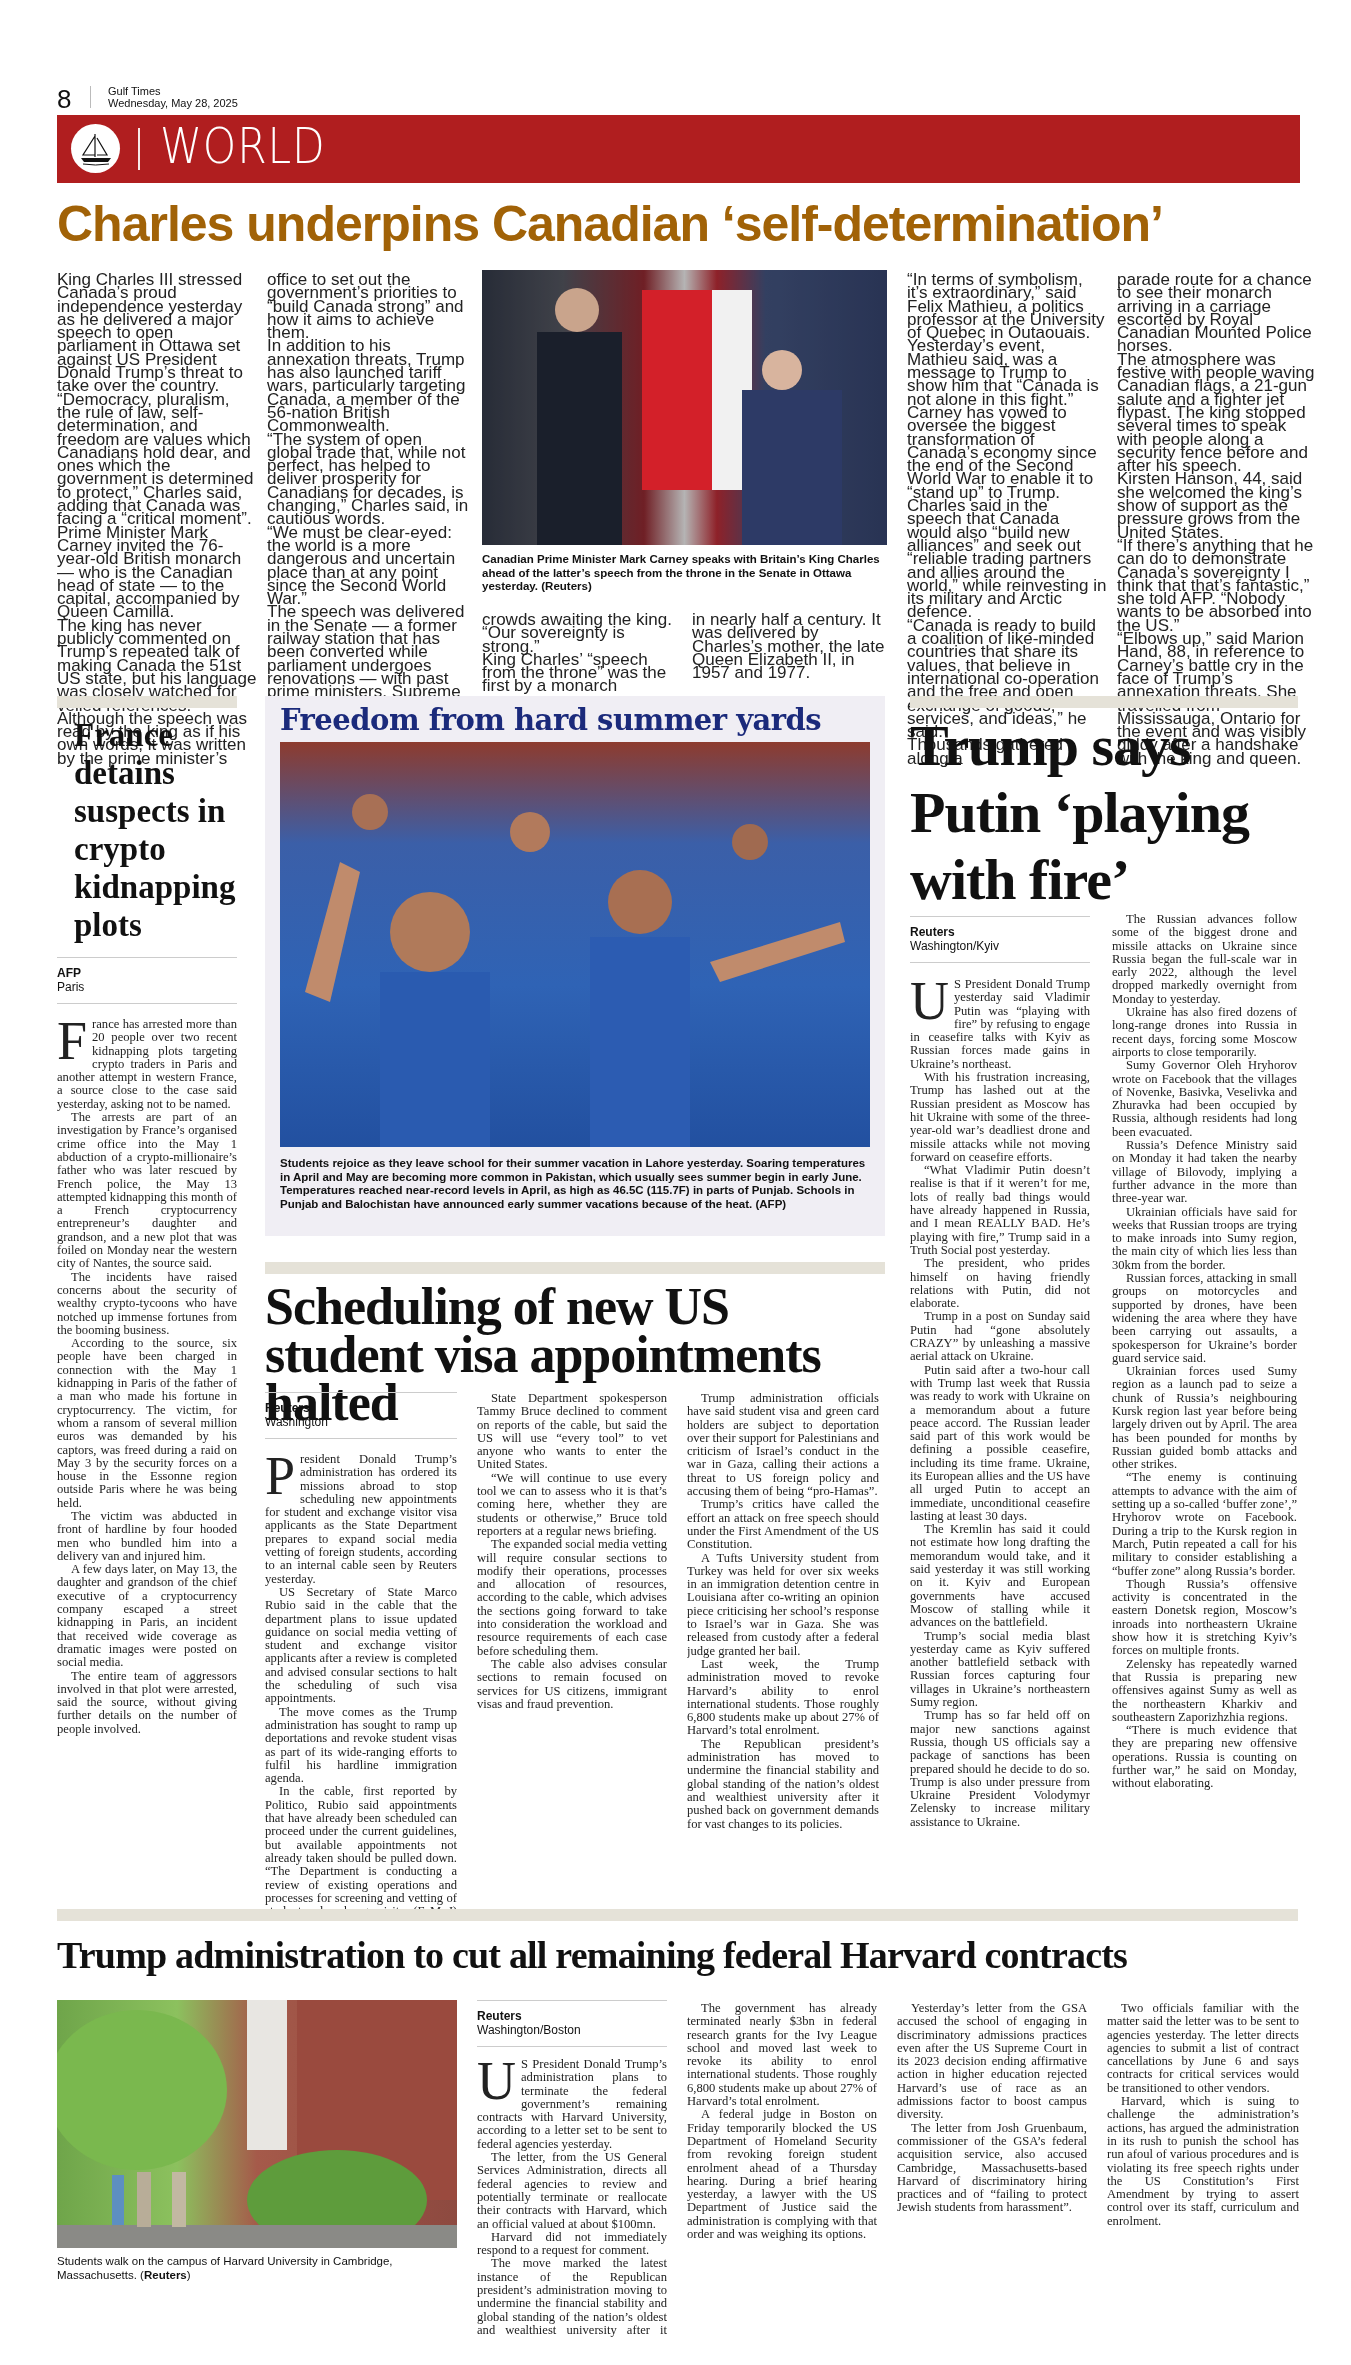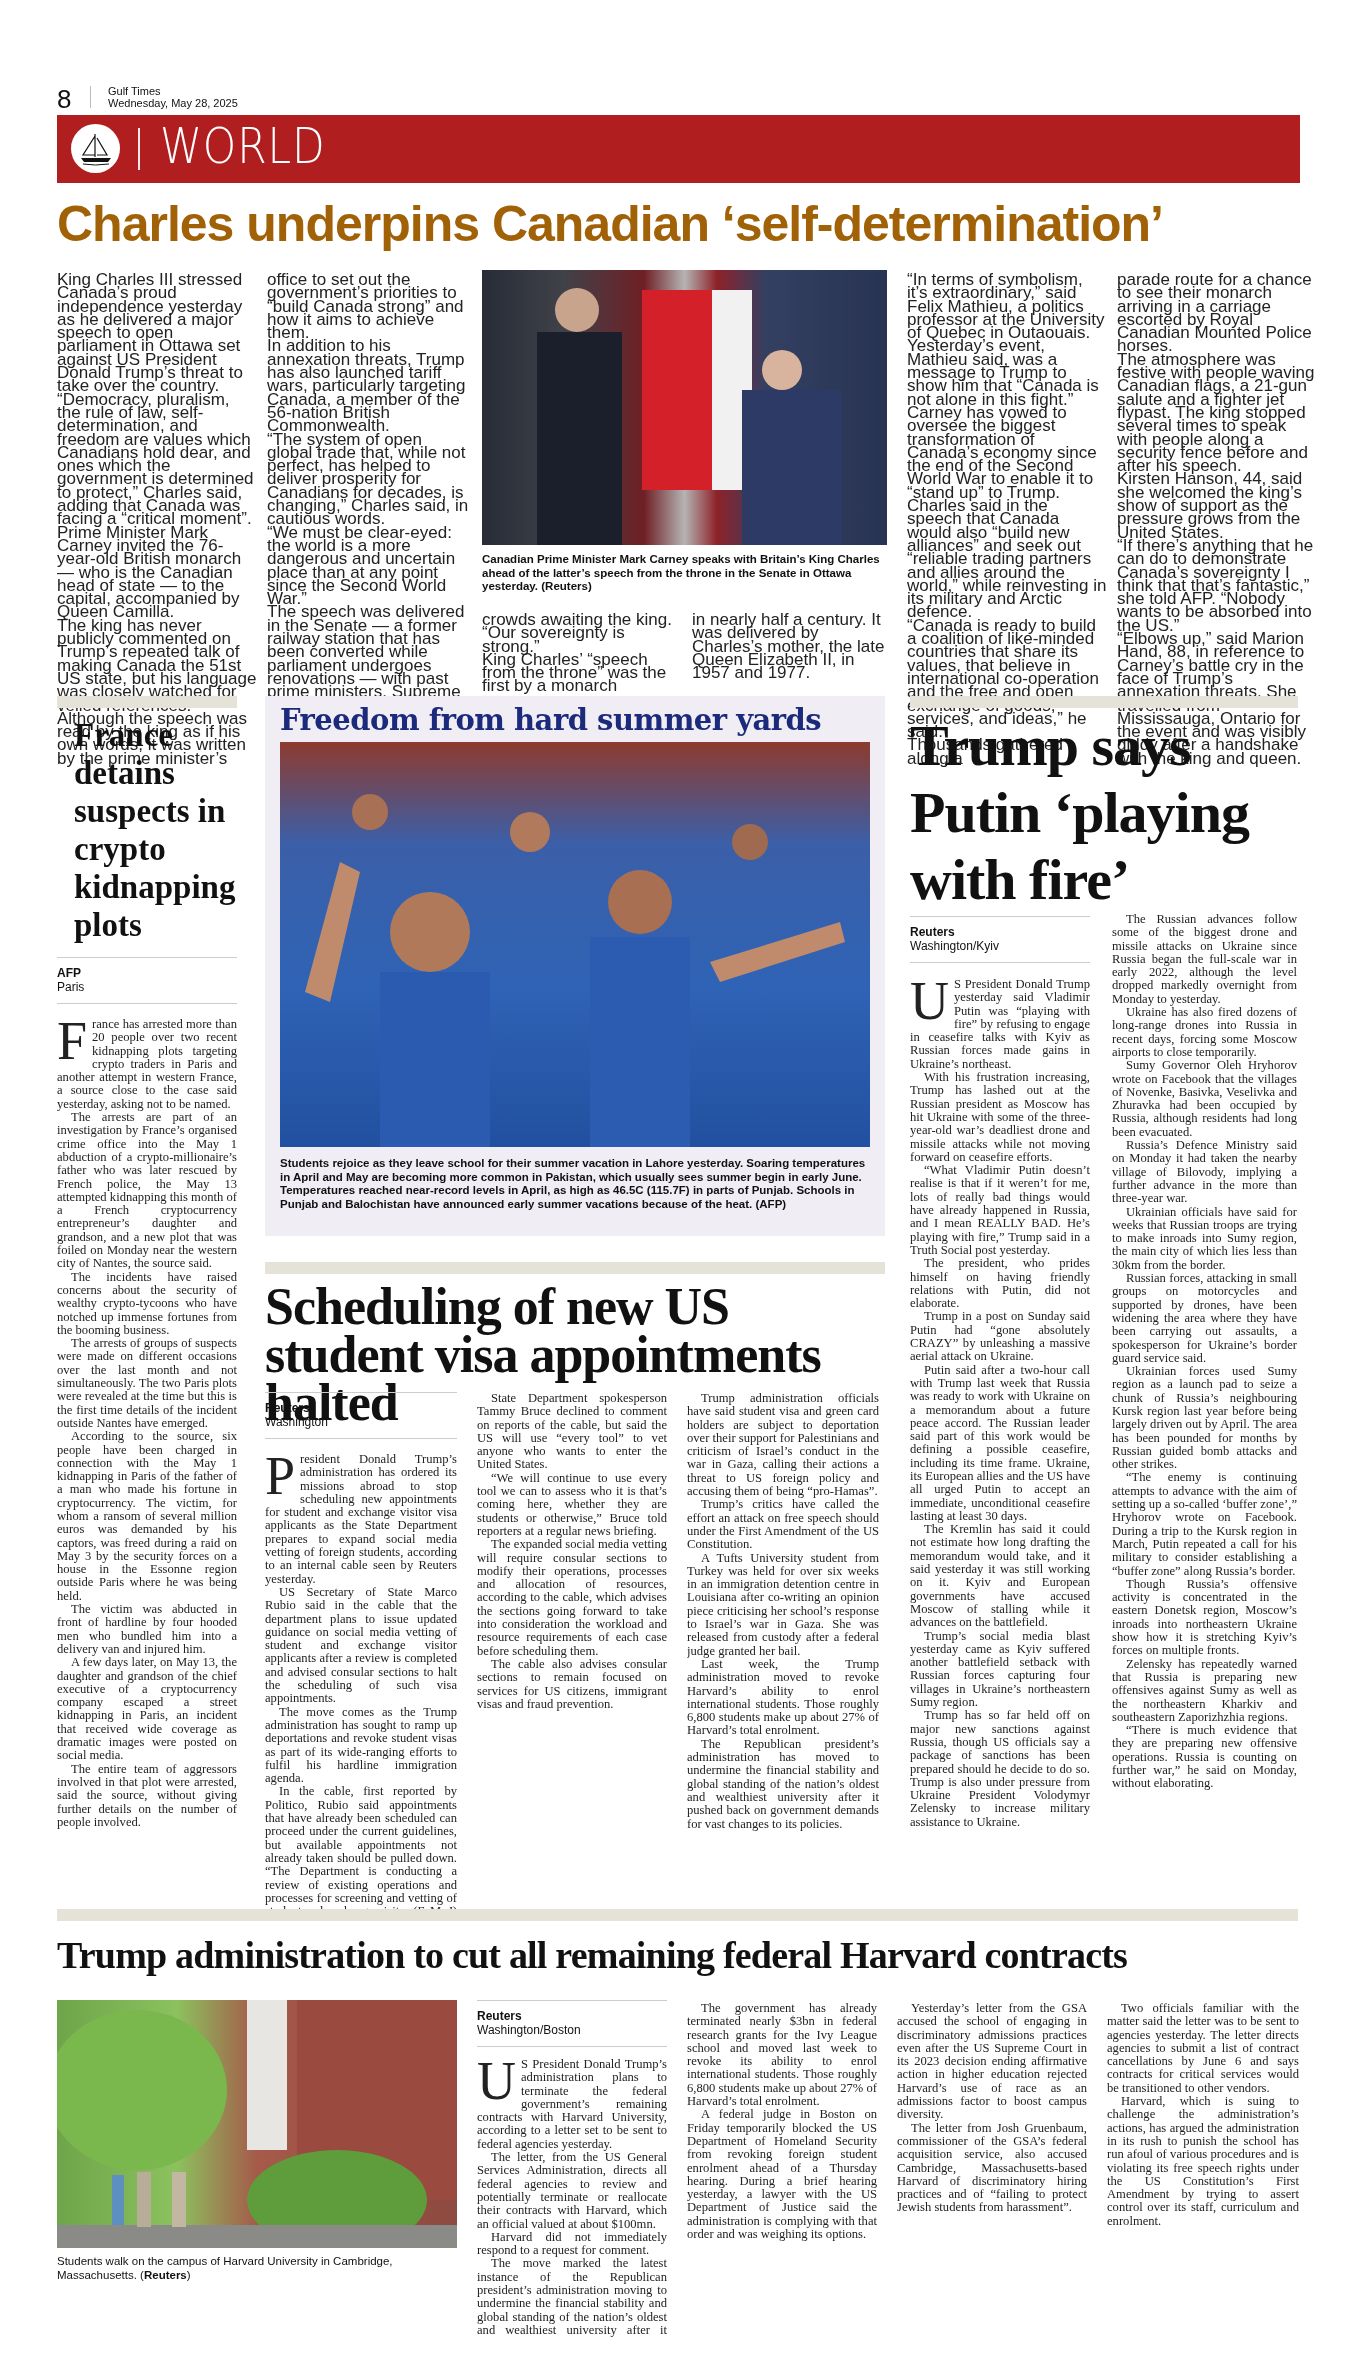--- a/index.html
+++ b/index.html
@@ -96,21 +96,20 @@
 <h2 class="abs serif-head" style="left:74px;top:716px;width:180px;font-size:33px;line-height:38px;font-weight:bold">France detains suspects in crypto kidnapping plots</h2>
 <div class="abs byline" style="left:57px;top:957px;width:180px">
   <div class="ag">AFP</div>
   <div class="pl">Paris</div>
 </div>
 <div class="abs serif-col" style="left:57px;top:1018px;width:180px">
   <span class="dropcap">F</span>
   <p class="first">rance has arrested more than 20 people over two recent kidnapping plots targeting crypto traders in Paris and another attempt in western France, a source close to the case said yesterday, asking not to be named.</p>
   <p>The arrests are part of an investigation by France’s organised crime office into the May 1 abduction of a crypto-millionaire’s father who was later rescued by French police, the May 13 attempted kidnapping this month of a French cryptocurrency entrepreneur’s daughter and grandson, and a new plot that was foiled on Monday near the western city of Nantes, the source said.</p>
   <p>The incidents have raised concerns about the security of wealthy crypto-tycoons who have notched up immense fortunes from the booming business.</p>
-  <p>The arrests of groups of suspects were made on different occasions over the last month and not simultaneously. The two Paris plots were revealed at the time but this is the first time details of the incident outside Nantes have emerged.</p>
   <p>According to the source, six people have been charged in connection with the May 1 kidnapping in Paris of the father of a man who made his fortune in cryptocurrency. The victim, for whom a ransom of several million euros was demanded by his captors, was freed during a raid on May 3 by the security forces on a house in the Essonne region outside Paris where he was being held.</p>
   <p>The victim was abducted in front of hardline by four hooded men who bundled him into a delivery van and injured him.</p>
   <p>A few days later, on May 13, the daughter and grandson of the chief executive of a cryptocurrency company escaped a street kidnapping in Paris, an incident that received wide coverage as dramatic images were posted on social media.</p>
   <p>The entire team of aggressors involved in that plot were arrested, said the source, without giving further details on the number of people involved.</p>
 </div>
 
 <div class="abs boxbg" style="left:265px;top:696px;width:620px;height:252px"></div>
 <div class="abs boxbg" style="left:265px;top:696px;width:620px;height:540px"></div>
 <h2 class="abs" style="left:280px;top:703px;font-family:'DejaVu Serif',serif;font-size:29px;font-weight:bold;color:#1b2a7b;letter-spacing:-0.5px">Freedom from hard summer yards</h2>
 <div class="abs photo" style="left:280px;top:742px;width:590px;height:405px;background:linear-gradient(180deg,#8d3b2e 0%,#3b5fa8 25%,#2f63b5 60%,#2250a0 100%)">

